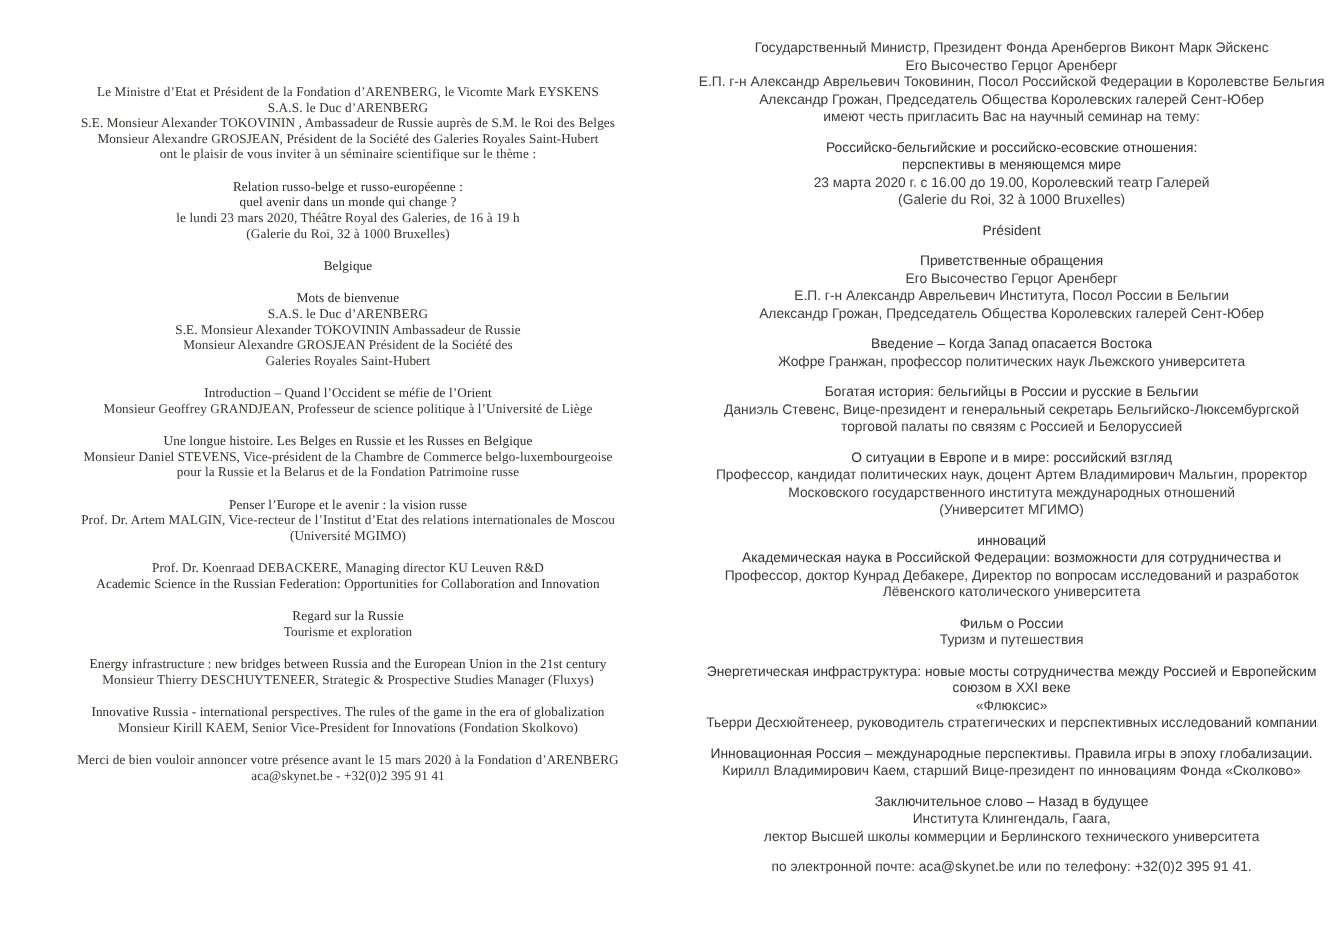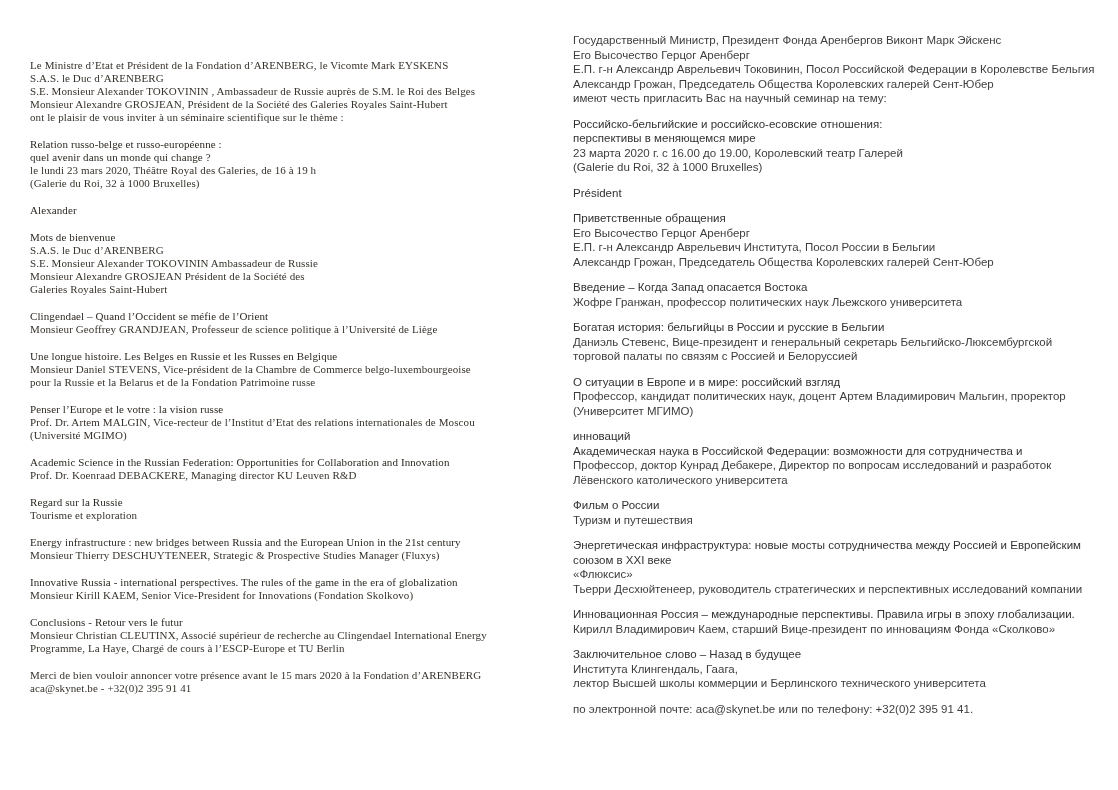--- a/index.html
+++ b/index.html
@@ -13,25 +13,25 @@
     position: relative;
     overflow: hidden;
   }
   .spread {
     position: absolute;
     inset: 0;
     background: #ffffff;
   }
   .page {
     position: absolute;
-    text-align: left;
+    text-align: center;
   }
   .page-left {
     left: 30px;
-    top: 59px;
+    top: 71px;
     width: 520px;
     font-family: "Liberation Serif", "DejaVu Serif", serif;
     font-size: 11px;
     line-height: 13px;
     color: #37322b;
     letter-spacing: 0.1px;
   }
   .page-right {
     left: 573px;
     top: 33px;
@@ -61,63 +61,58 @@
         <div class="line">Monsieur Alexandre GROSJEAN, Président de la Société des Galeries Royales Saint-Hubert</div>
         <div class="line">ont le plaisir de vous inviter à un séminaire scientifique sur le thème :</div>
       </div>
       <div class="block">
         <div class="line bold">Relation russo-belge et russo-européenne :</div>
         <div class="line bold">quel avenir dans un monde qui change ?</div>
         <div class="line">le lundi 23 mars 2020, Théâtre Royal des Galeries, de 16 à 19 h</div>
         <div class="line">(Galerie du Roi, 32 à 1000 Bruxelles)</div>
       </div>
       <div class="block">
-        <div class="line bold">Alexander</div>
+        <div class="line bold">Belgique</div>
       </div>
       <div class="block">
         <div class="line bold">Mots de bienvenue</div>
         <div class="line">S.A.S. le Duc d’ARENBERG</div>
         <div class="line">S.E. Monsieur Alexander TOKOVININ  Ambassadeur de Russie</div>
         <div class="line">Monsieur Alexandre GROSJEAN Président de la Société des</div>
         <div class="line">Galeries Royales Saint-Hubert</div>
       </div>
       <div class="block">
-        <div class="line bold">Clingendael – Quand l’Occident se méfie de l’Orient</div>
+        <div class="line bold">Introduction – Quand l’Occident se méfie de l’Orient</div>
         <div class="line">Monsieur Geoffrey GRANDJEAN, Professeur de science politique à l’Université de Liège</div>
       </div>
       <div class="block">
         <div class="line bold">Une longue histoire. Les Belges en Russie et les Russes en Belgique</div>
         <div class="line">Monsieur Daniel STEVENS, Vice-président de la Chambre de Commerce belgo-luxembourgeoise</div>
         <div class="line">pour la Russie et la Belarus et de la Fondation Patrimoine russe</div>
       </div>
       <div class="block">
-        <div class="line bold">Penser l’Europe et le votre : la vision russe</div>
+        <div class="line bold">Penser l’Europe et le avenir : la vision russe</div>
         <div class="line">Prof. Dr. Artem MALGIN, Vice-recteur de l’Institut d’Etat des relations internationales de Moscou</div>
         <div class="line">(Université MGIMO)</div>
       </div>
       <div class="block">
+        <div class="line">Prof. Dr. Koenraad DEBACKERE, Managing director KU Leuven R&amp;D</div>
         <div class="line bold">Academic Science in the Russian Federation: Opportunities for Collaboration and Innovation</div>
-        <div class="line">Prof. Dr. Koenraad DEBACKERE, Managing director KU Leuven R&amp;D</div>
       </div>
       <div class="block">
         <div class="line bold">Regard sur la Russie</div>
         <div class="line">Tourisme et exploration</div>
       </div>
       <div class="block">
         <div class="line bold">Energy infrastructure : new bridges between Russia and the European Union in the 21st century</div>
         <div class="line">Monsieur Thierry DESCHUYTENEER, Strategic &amp; Prospective Studies Manager (Fluxys)</div>
       </div>
       <div class="block">
         <div class="line bold">Innovative Russia - international perspectives. The rules of the game in the era of globalization</div>
         <div class="line">Monsieur Kirill KAEM, Senior Vice-President for Innovations (Fondation Skolkovo)</div>
-      </div>
-      <div class="block">
-        <div class="line bold">Conclusions - Retour vers le futur</div>
-        <div class="line">Monsieur Christian CLEUTINX, Associé supérieur de recherche au Clingendael International Energy</div>
-        <div class="line">Programme, La Haye, Chargé de cours à l’ESCP-Europe et TU Berlin</div>
       </div>
       <div class="block">
         <div class="line">Merci de bien vouloir annoncer votre présence avant le 15 mars 2020 à la Fondation d’ARENBERG</div>
         <div class="line">aca@skynet.be - +32(0)2 395 91 41</div>
       </div>
     </section>
   <section class="page page-right" id="page-right">
       <div class="block">
         <div class="line">Государственный Министр, Президент Фонда Аренбергов Виконт Марк Эйскенс</div>
         <div class="line">Его Высочество Герцог Аренберг</div>
@@ -145,20 +140,21 @@
         <div class="line">Жофре Гранжан, профессор политических наук Льежского университета</div>
       </div>
       <div class="block">
         <div class="line bold">Богатая история: бельгийцы в России и русские в Бельгии</div>
         <div class="line">Даниэль Стевенс, Вице-президент и генеральный секретарь Бельгийско-Люксембургской</div>
         <div class="line">торговой палаты по связям с Россией и Белоруссией</div>
       </div>
       <div class="block">
         <div class="line bold">О ситуации в Европе и в мире: российский взгляд</div>
         <div class="line">Профессор, кандидат политических наук, доцент Артем Владимирович Мальгин, проректор</div>
+        <div class="line">Московского государственного института международных отношений</div>
         <div class="line">(Университет МГИМО)</div>
       </div>
       <div class="block">
         <div class="line bold">инноваций</div>
         <div class="line bold">Академическая наука в Российской Федерации: возможности для сотрудничества и</div>
         <div class="line">Профессор, доктор Кунрад Дебакере, Директор по вопросам исследований и разработок</div>
         <div class="line">Лёвенского католического университета</div>
       </div>
       <div class="block">
         <div class="line bold">Фильм о России</div>

